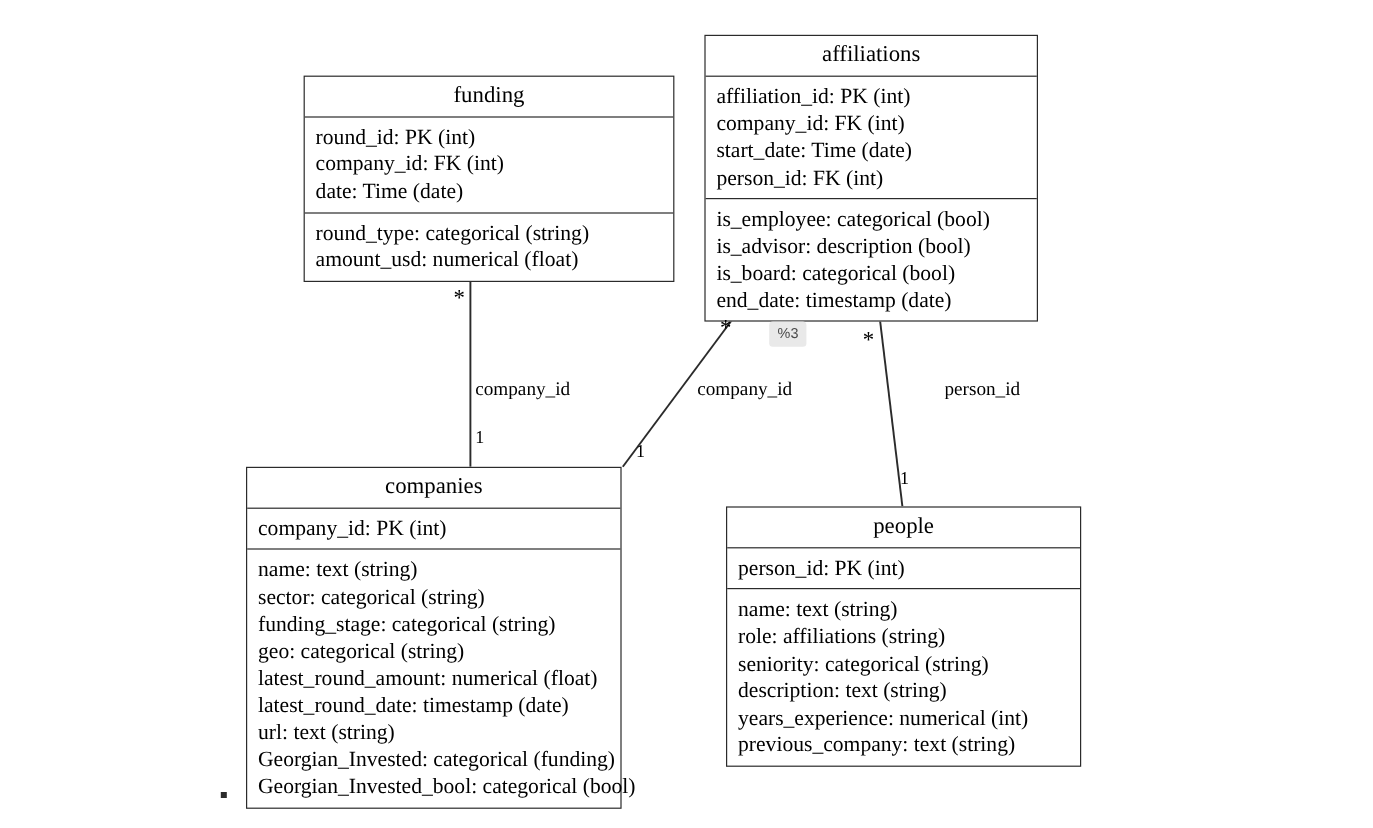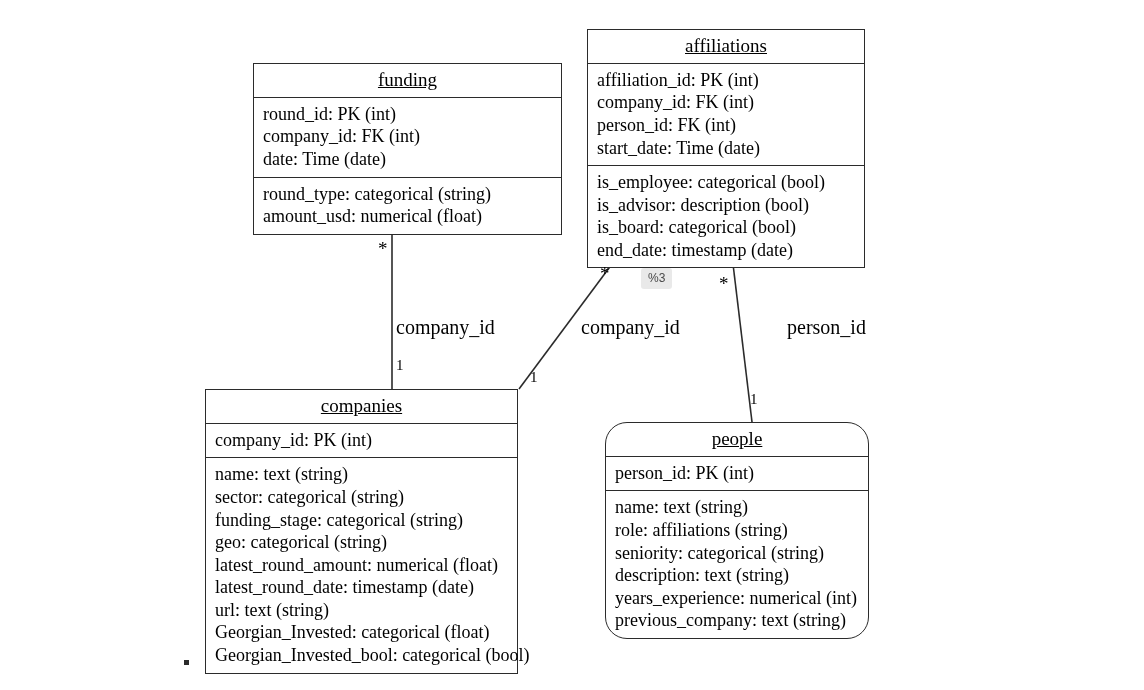--- a/index.html
+++ b/index.html
@@ -33,36 +33,35 @@
     border: 1.4px solid #2b2b2b;
     z-index: 5;
   }
   .entity-title {
     text-align: center;
     font-size: 19px;
     line-height: 1.15;
     padding: 5px 8px 6px 8px;
     border-bottom: 1.4px solid #2b2b2b;
     white-space: nowrap;
-    text-decoration: underline;
   }
   .entity-section {
     padding: 5px 9px 6px 9px;
   }
   .entity-section + .entity-section {
     border-top: 1.4px solid #2b2b2b;
   }
   .attr {
     font-size: 18px;
     line-height: 1.255;
     white-space: nowrap;
   }
   .edge-label {
     position: absolute;
-    font-size: 20px;
+    font-size: 16px;
     line-height: 1;
     white-space: nowrap;
     z-index: 6;
   }
   .card-label {
     position: absolute;
     font-size: 15px;
     line-height: 1;
     white-space: nowrap;
     z-index: 6;
@@ -114,22 +113,22 @@
       <div class="attr">round_type: categorical (string)</div>
       <div class="attr">amount_usd: numerical (float)</div>
     </div>
   </div>
 
   <div class="entity" id="ent-affiliations" style="left:587px; top:29px; width:278px;">
     <div class="entity-title">affiliations</div>
     <div class="entity-section">
       <div class="attr">affiliation_id: PK (int)</div>
       <div class="attr">company_id: FK (int)</div>
+      <div class="attr">start_date: Time (date)</div>
       <div class="attr">person_id: FK (int)</div>
-      <div class="attr">start_date: Time (date)</div>
     </div>
     <div class="entity-section">
       <div class="attr">is_employee: categorical (bool)</div>
       <div class="attr">is_advisor: description (bool)</div>
       <div class="attr">is_board: categorical (bool)</div>
       <div class="attr">end_date: timestamp (date)</div>
     </div>
   </div>
 
   <div class="entity" id="ent-companies" style="left:205px; top:389px; width:313px;">
@@ -138,26 +137,26 @@
       <div class="attr">company_id: PK (int)</div>
     </div>
     <div class="entity-section">
       <div class="attr">name: text (string)</div>
       <div class="attr">sector: categorical (string)</div>
       <div class="attr">funding_stage: categorical (string)</div>
       <div class="attr">geo: categorical (string)</div>
       <div class="attr">latest_round_amount: numerical (float)</div>
       <div class="attr">latest_round_date: timestamp (date)</div>
       <div class="attr">url: text (string)</div>
-      <div class="attr">Georgian_Invested: categorical (float)</div>
+      <div class="attr">Georgian_Invested: categorical (funding)</div>
       <div class="attr">Georgian_Invested_bool: categorical (bool)</div>
     </div>
   </div>
 
-  <div class="entity" id="ent-people" style="left:605px; top:422px; width:264px;border-radius:22px;">
+  <div class="entity" id="ent-people" style="left:605px; top:422px; width:296px;">
     <div class="entity-title">people</div>
     <div class="entity-section">
       <div class="attr">person_id: PK (int)</div>
     </div>
     <div class="entity-section">
       <div class="attr">name: text (string)</div>
       <div class="attr">role: affiliations (string)</div>
       <div class="attr">seniority: categorical (string)</div>
       <div class="attr">description: text (string)</div>
       <div class="attr">years_experience: numerical (int)</div>

